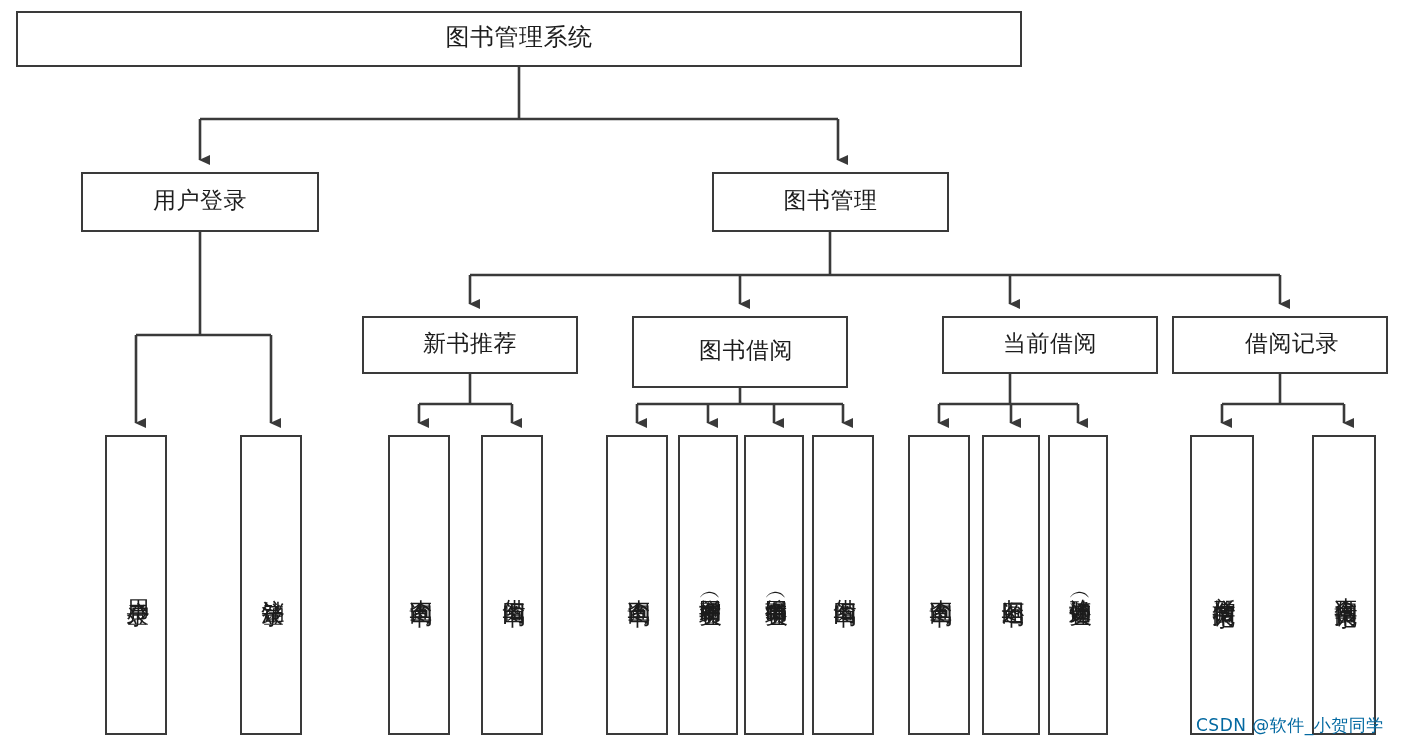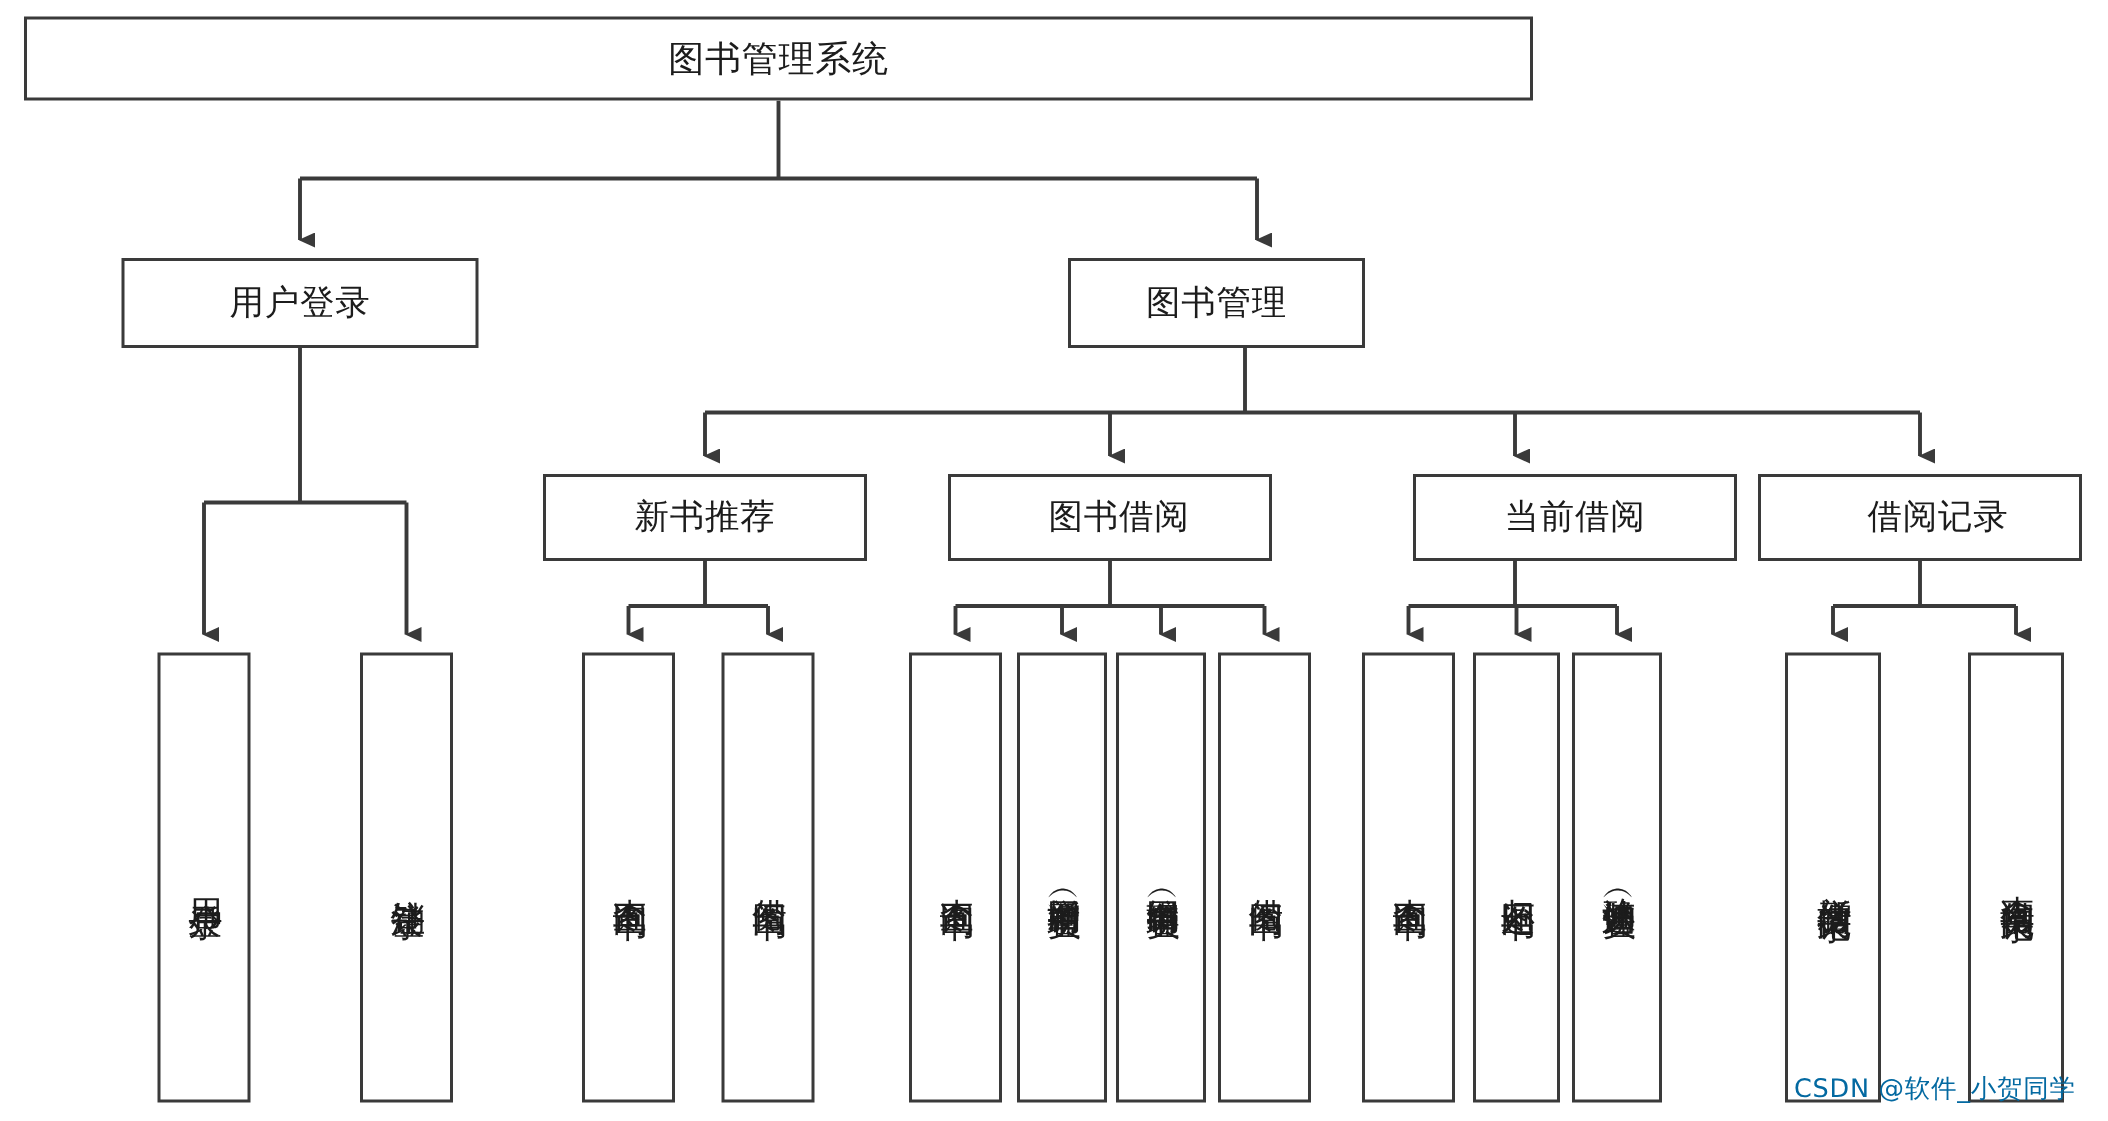--- a/index.html
+++ b/index.html
@@ -29,20 +29,21 @@
     align-items:center;
     justify-content:center;
     color:#1c1c1c;
     z-index:2;
   }
   .node .label{
     display:block;
     text-align:center;
     letter-spacing:0.5px;
     white-space:nowrap;
+    font-family:Liberation Mono, monospace;
   }
   
   .node.h .label{
     font-size:23px;
     line-height:1;
   }
   .node.root .label{font-size:24px;}
   
   .node.v{
     align-items:center;
@@ -127,28 +128,28 @@
     </g>
   </svg>
 
   <div class="node h root" style="left: 16px; top: 11px; width: 1006px; height: 56px;">
     <span class="label">图书管理系统</span>
   </div>
 
   <div class="node h" style="left: 81px; top: 172px; width: 238px; height: 60px;">
     <span class="label">用户登录</span>
   </div>
-  <div class="node h" style="left: 712px; top: 172px; width: 198px; height: 60px;">
+  <div class="node h" style="left: 712px; top: 172px; width: 237px; height: 60px;">
     <span class="label">图书管理</span>
   </div>
 
   <div class="node h" style="left: 362px; top: 316px; width: 216px; height: 58px;">
     <span class="label">新书推荐</span>
   </div>
-  <div class="node h" style="left: 632px; top: 316px; width: 216px; height: 58px; padding-left: 12px;">
+  <div class="node h" style="left: 632px; top: 316px; width: 216px; height: 72px; padding-left: 12px;">
     <span class="label">图书借阅</span>
   </div>
   <div class="node h" style="left: 902px; top: 316px; width: 216px; height: 58px; margin-left: 40px;">
     <span class="label">当前借阅</span>
   </div>
   <div class="node h" style="left: 1172px; top: 316px; width: 216px; height: 58px; padding-left: 24px;">
     <span class="label">借阅记录</span>
   </div>
 
   <div class="node v" style="left: 105px; top: 435px; width: 62px; height: 300px;">

